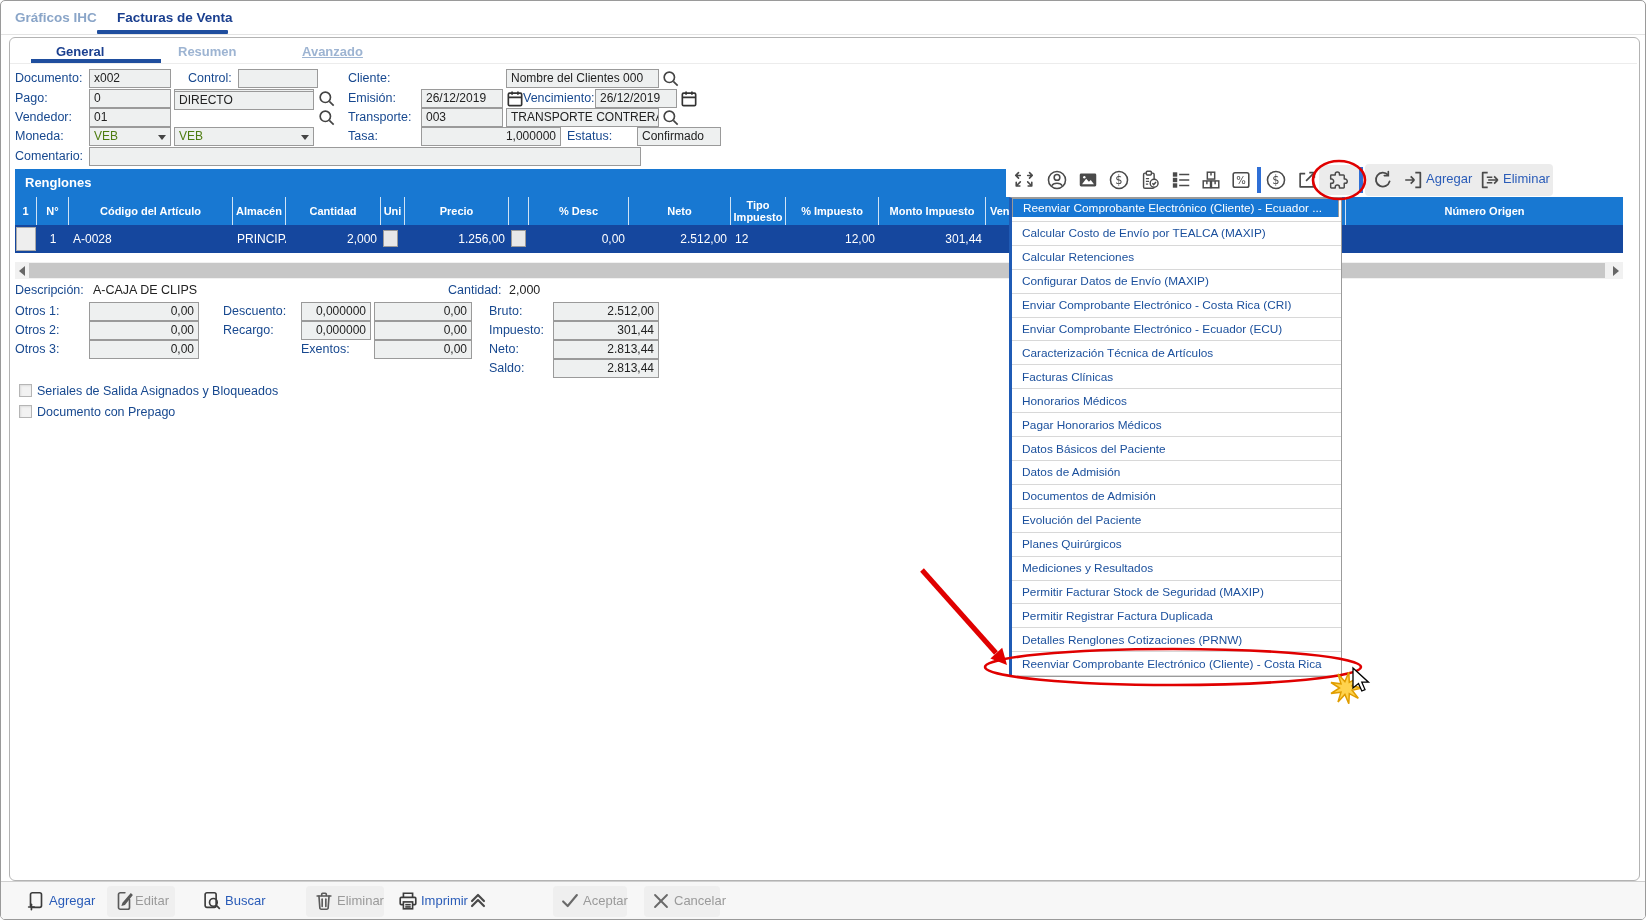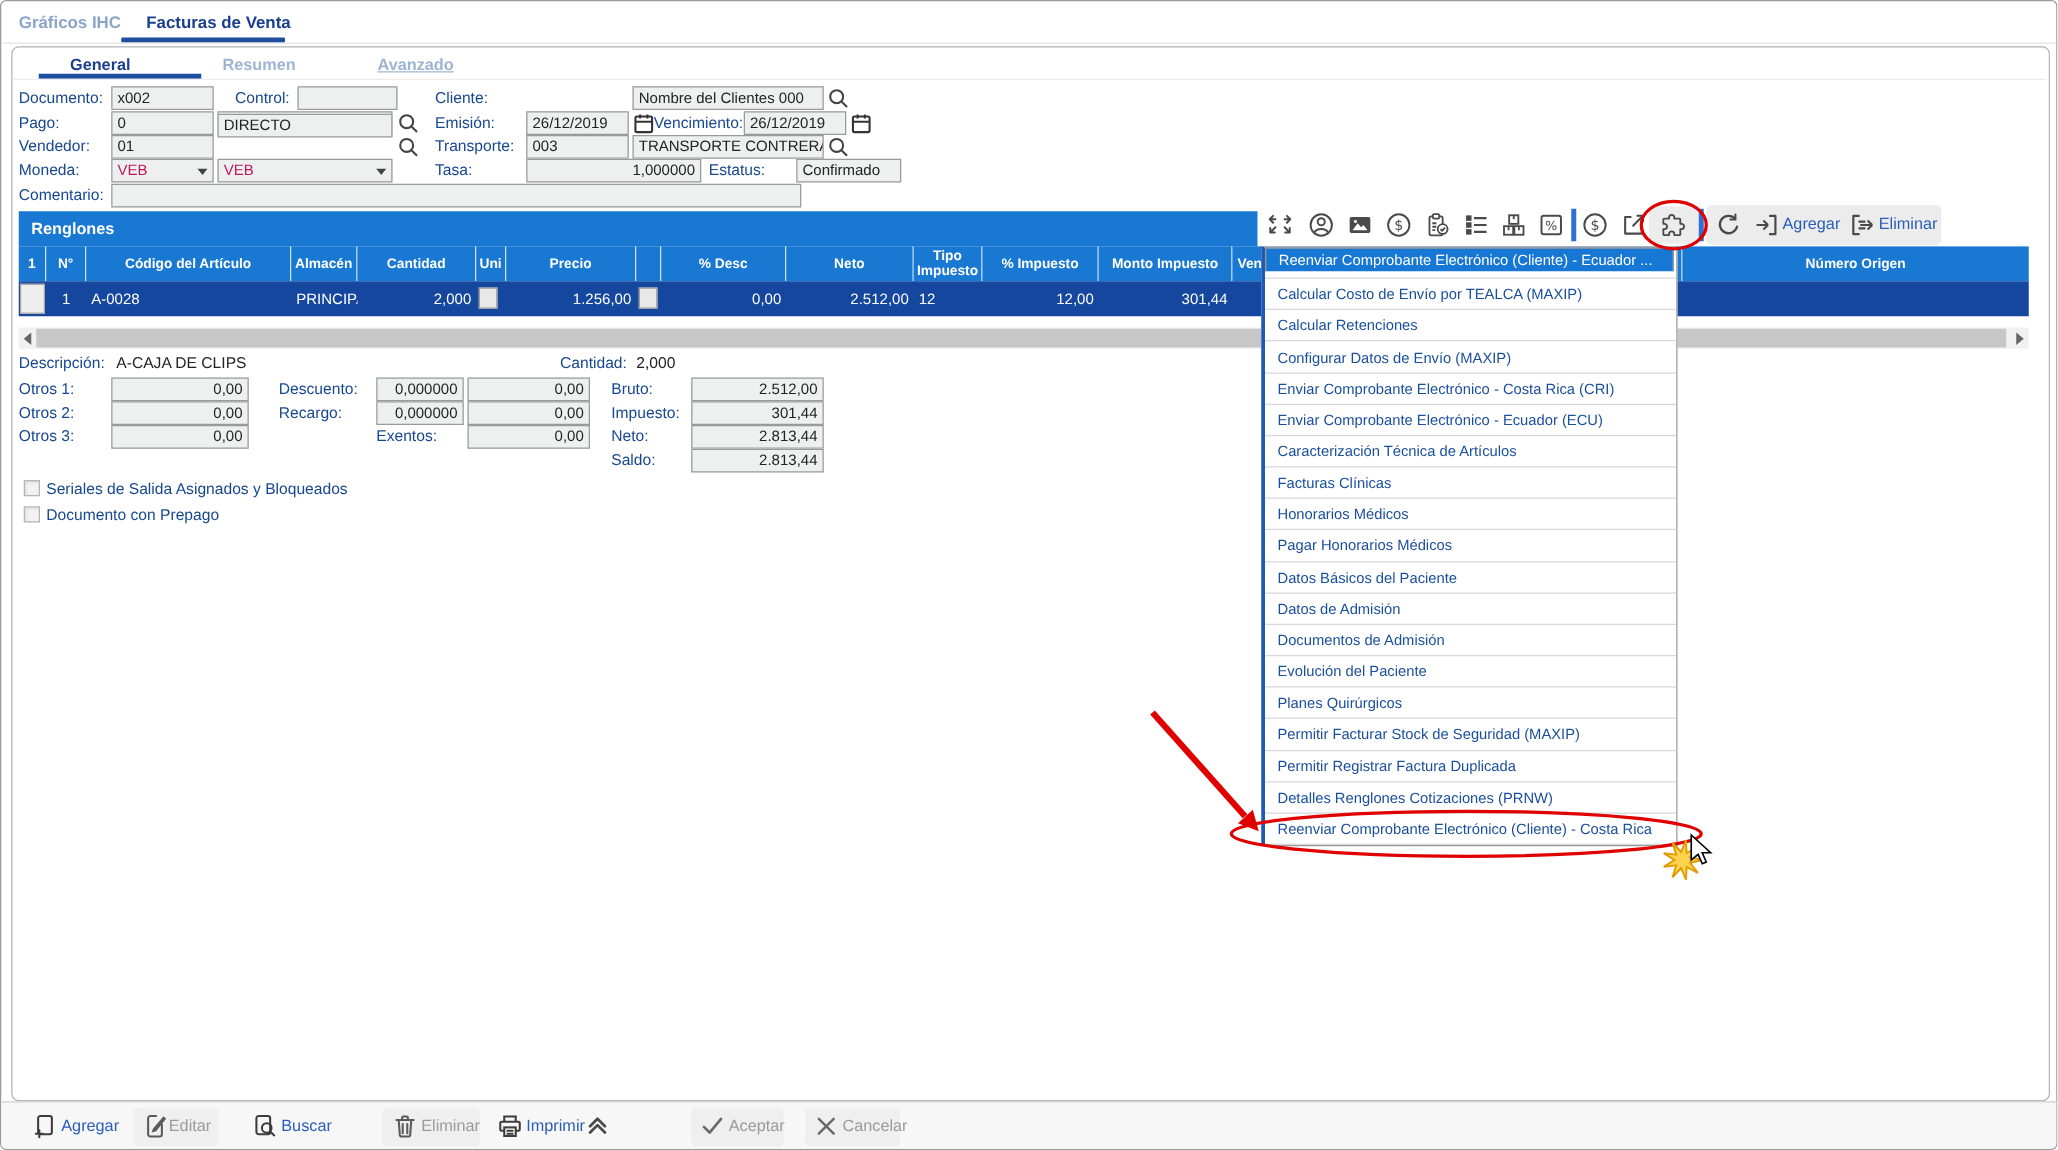--- a/index.html
+++ b/index.html
@@ -18,21 +18,21 @@
   .stab.active{color:#1a3f8f;}
   .stab.inactive{color:#9db4d2;}
   .stab-underline{position:absolute;top:58px;height:4px;background:#1f4e9e;}
   .subrule{position:absolute;left:9px;top:62px;width:1627px;height:1px;background:#ececec;}
   
   .lbl{position:absolute;color:#17488f;font-size:12.5px;line-height:19px;height:19px;white-space:nowrap;}
   .inp{position:absolute;height:19px;line-height:17px;background:#eef0f0;border:1px solid #9a9a9a;
        font-size:12px;color:#222;padding:0 4px;box-sizing:border-box;white-space:nowrap;overflow:hidden;}
   .inp.num{text-align:right;}
   .sel{position:absolute;height:19px;line-height:17px;background:#eef0f0;border:1px solid #9a9a9a;
-       font-size:12px;color:#be185d;padding:0 16px 0 4px;box-sizing:border-box;overflow:hidden;}
+       font-size:12px;color:#4d7c0f;padding:0 16px 0 4px;box-sizing:border-box;overflow:hidden;}
   .sel .car{position:absolute;right:4px;top:7px;width:0;height:0;border-left:4px solid transparent;
        border-right:4px solid transparent;border-top:5px solid #444;}
   .iconbtn{position:absolute;width:20px;height:20px;}
   
   .banner{position:absolute;left:14px;top:168px;width:1608px;height:28px;background:#1878d2;color:#fff;
           font-size:13px;font-weight:bold;line-height:28px;padding-left:10px;box-sizing:border-box;z-index:2;}
   .thead{position:absolute;left:14px;top:196px;width:1608px;height:28px;display:flex;z-index:2;}
   .th{background:#1878d2;color:#fff;font-size:11px;font-weight:bold;border-right:1px solid #cfe2f5;
       display:flex;align-items:center;justify-content:center;text-align:center;line-height:12px;
       box-sizing:border-box;overflow:hidden;white-space:pre-line;}
@@ -376,20 +376,21 @@
     <div class="mi">Enviar Comprobante Electrónico - Ecuador (ECU)</div>
     <div class="mi">Caracterización Técnica de Artículos</div>
     <div class="mi">Facturas Clínicas</div>
     <div class="mi">Honorarios Médicos</div>
     <div class="mi">Pagar Honorarios Médicos</div>
     <div class="mi">Datos Básicos del Paciente</div>
     <div class="mi">Datos de Admisión</div>
     <div class="mi">Documentos de Admisión</div>
     <div class="mi">Evolución del Paciente</div>
     <div class="mi">Planes Quirúrgicos</div>
+    <div class="mi">Mediciones y Resultados</div>
     <div class="mi">Permitir Facturar Stock de Seguridad (MAXIP)</div>
     <div class="mi">Permitir Registrar Factura Duplicada</div>
     <div class="mi">Detalles Renglones Cotizaciones (PRNW)</div>
     <div class="mi">Reenviar Comprobante Electrónico (Cliente) - Costa Rica</div>
     <div class="mi sel">Reenviar Comprobante Electrónico (Cliente) - Ecuador ...</div>
   </div>
 
   <svg class="annot" viewBox="0 0 1646 920">
     <ellipse cx="1338" cy="179" rx="26" ry="19" fill="none" stroke="#e00000" stroke-width="2.6"></ellipse>
     <line x1="921" y1="569" x2="995" y2="652" stroke="#e00000" stroke-width="5"></line>

